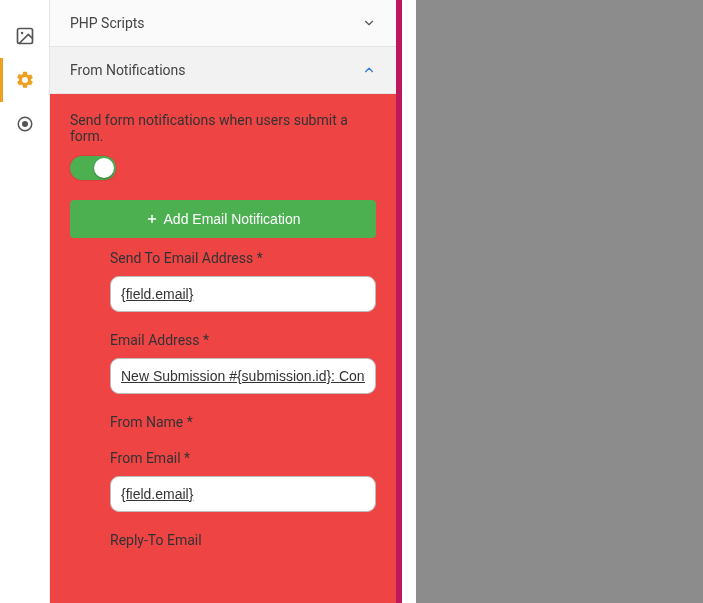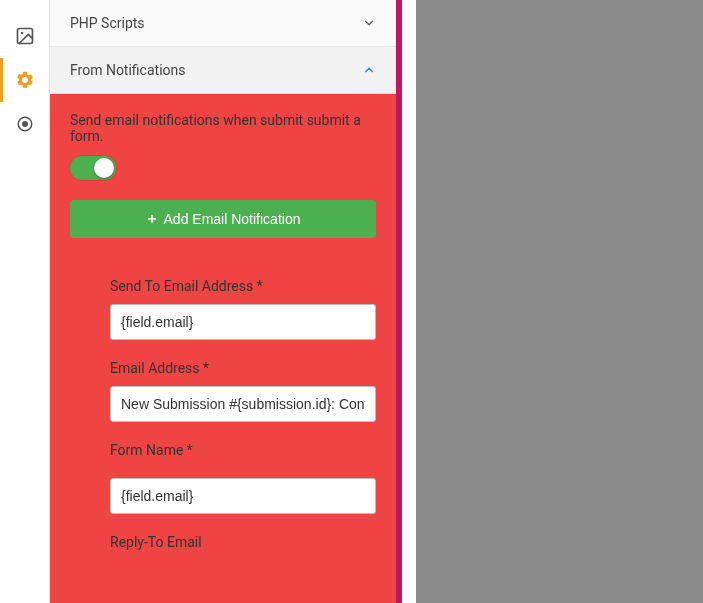--- a/index.html
+++ b/index.html
@@ -107,43 +107,44 @@
     color: #fff;
     border: none;
     border-radius: 4px;
     height: 38px;
     font-size: 14px;
     display: flex;
     align-items: center;
     justify-content: center;
     gap: 6px;
     cursor: pointer;
-    margin-bottom: 40px;
+    margin-bottom: 12px;
   }
   .add-btn svg { display:block; }
   
   .field {
     margin-bottom: 20px;
     margin-left: 40px;
   }
   .field label {
     display: block;
     font-size: 14px;
     color: #333;
     margin-bottom: 10px;
   }
   .field input[type="text"] {
     width: 100%;
     height: 36px;
     border: 1px solid #bdbdbd;
-    border-radius: 3px;
+    border-radius: 9px;
     padding: 0 10px;
     font-size: 14px;
     color: #333;
     background: #fff;
+    text-decoration: underline;
   }
   .field input[type="text"]::placeholder {
     color: #9e9e9e;
   }
   
   .divider-strip {
     width: 14px;
     background: #fff;
   }
   .canvas {
@@ -198,21 +199,21 @@
       <span>From Notifications</span>
       <span class="chev">
         <svg width="14" height="14" viewBox="0 0 24 24" fill="none" stroke="currentColor" stroke-width="2" stroke-linecap="round" stroke-linejoin="round">
             <polyline points="6 15 12 9 18 15"></polyline>
           </svg>
       </span>
     </div>
 
     <div class="panel-body">
 
-      <div class="help-text">Send email notifications when submit submit a form.</div>
+      <div class="help-text">Send form notifications when users submit a form.</div>
 
       <div class="toggle">
         <div class="knob"></div>
       </div>
 
       <button class="add-btn">
         <span>
           <svg width="12" height="12" viewBox="0 0 24 24" fill="none" stroke="#fff" stroke-width="3" stroke-linecap="round">
               <line x1="12" y1="5" x2="12" y2="19"></line>
               <line x1="5" y1="12" x2="19" y2="12"></line>
@@ -225,24 +226,25 @@
         <label>Send To Email Address *</label>
         <input type="text" value="{field.email}" style="">
       </div>
 
       <div class="field">
         <label>Email Address *</label>
         <input type="text" value="New Submission #{submission.id}: Contact Form" style="">
       </div>
 
       <div class="field">
-        <label>Form Name *</label>
-      </div>
-
-      <div class="field">
+        <label>From Name *</label>
+      </div>
+
+      <div class="field">
+        <label>From Email *</label>
         <input type="text" value="{field.email}" style="">
       </div>
 
       <div class="field">
         <label>Reply-To Email</label>
 
       </div>
 
     </div>
   </div>

